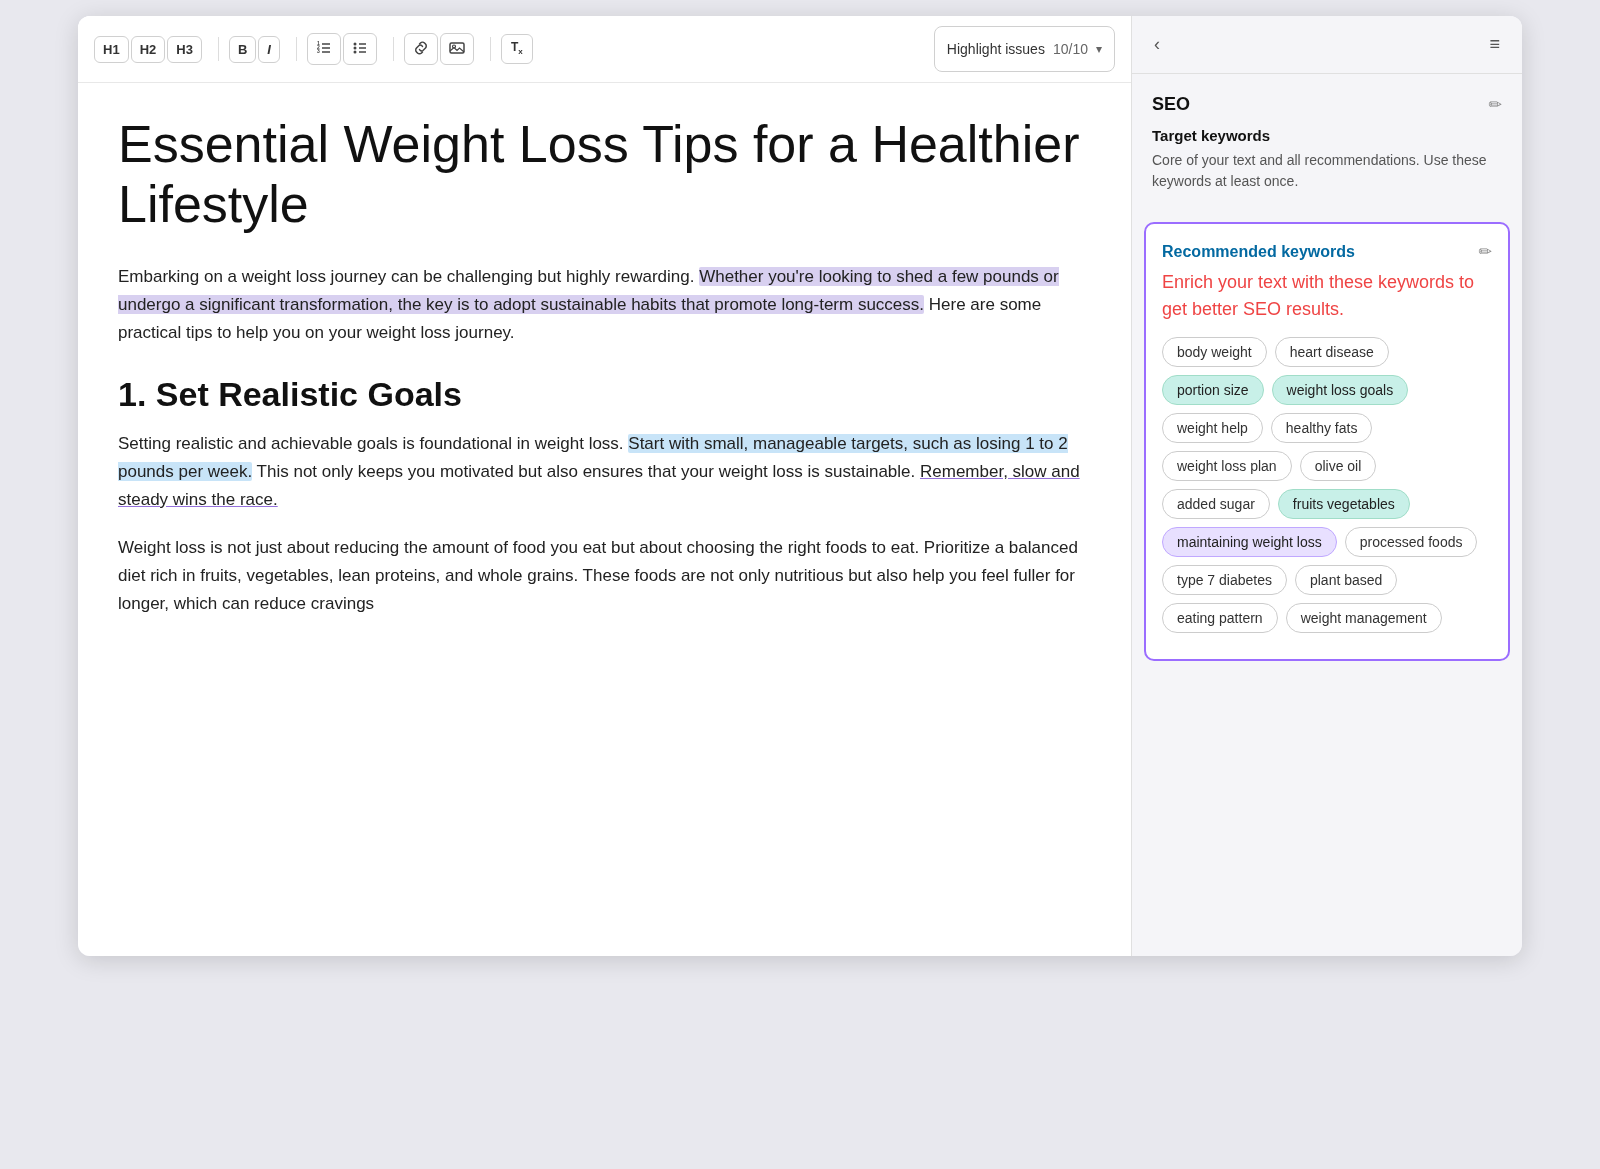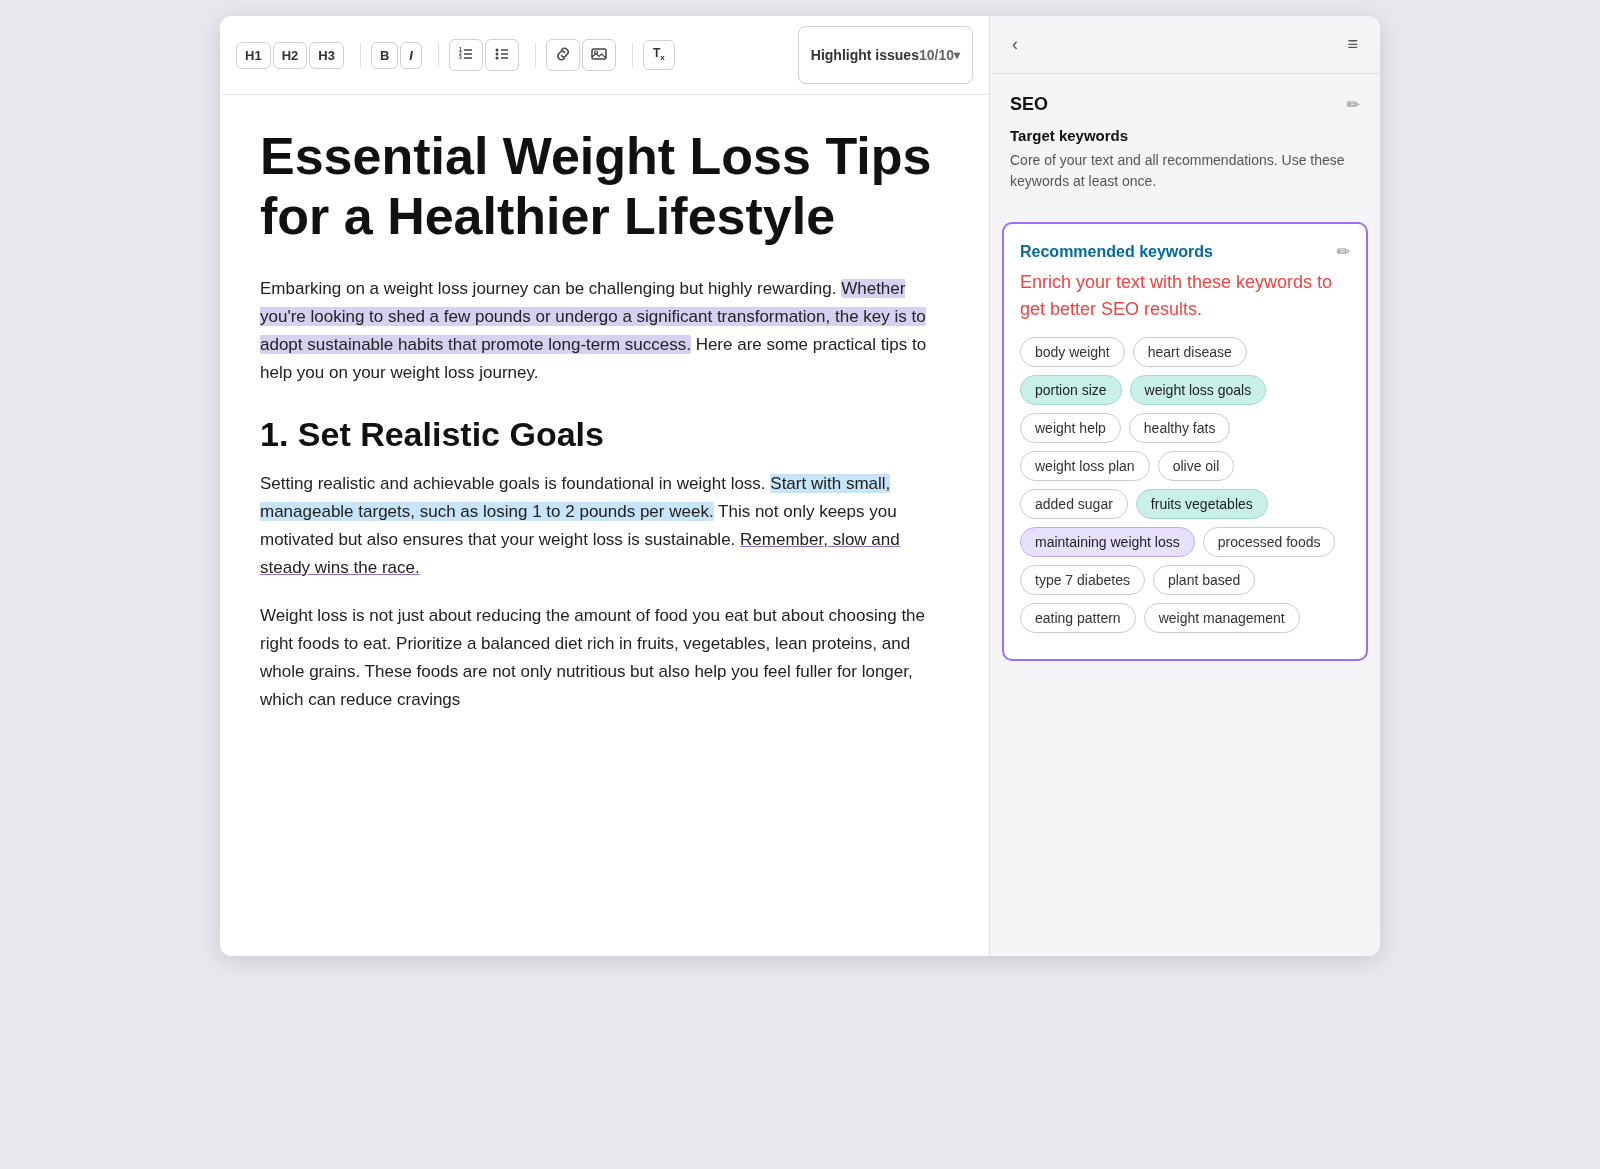--- a/index.html
+++ b/index.html
@@ -7,21 +7,21 @@
       font-family: -apple-system, BlinkMacSystemFont, 'Segoe UI', sans-serif;
       background: #e8e8ee;
       display: flex;
       justify-content: center;
       align-items: flex-start;
       min-height: 100vh;
       padding: 16px;
     }
     .app-container {
       display: flex;
-      width: 1160px;
+      width: 1444px;
       min-height: 940px;
       background: #f0f0f5;
       border-radius: 12px;
       overflow: hidden;
       box-shadow: 0 4px 24px rgba(0,0,0,0.15);
     }
 
     
     .editor-panel {
       flex: 1;
@@ -59,47 +59,47 @@
     .toolbar-sep {
       width: 1px;
       height: 24px;
       background: #ddd;
       margin: 0 6px;
     }
     .toolbar-spacer { flex: 1; }
     .highlight-dropdown {
       display: flex;
       align-items: center;
-      padding: 20px 12px;
+      gap: 8px;
+      padding: 14px 12px;
       border: 1px solid #d0d0d0;
       border-radius: 8px;
       background: #fff;
       cursor: pointer;
       font-size: 14px;
       color: #333;
-      font-weight: bold;
     }
     .highlight-count {
       font-size: 14px;
       color: #666;
     }
     .chevron-down {
       font-size: 12px;
       color: #666;
     }
 
     .editor-content {
       padding: 32px 40px;
       overflow-y: auto;
       flex: 1;
     }
 
     .article-title {
       font-size: 52px;
-      font-weight: 700;
+      font-weight: 400;
       line-height: 1.15;
       color: #111;
       margin-bottom: 28px;
     }
 
     .article-body p {
       font-size: 17px;
       line-height: 1.65;
       color: #222;
       margin-bottom: 20px;

